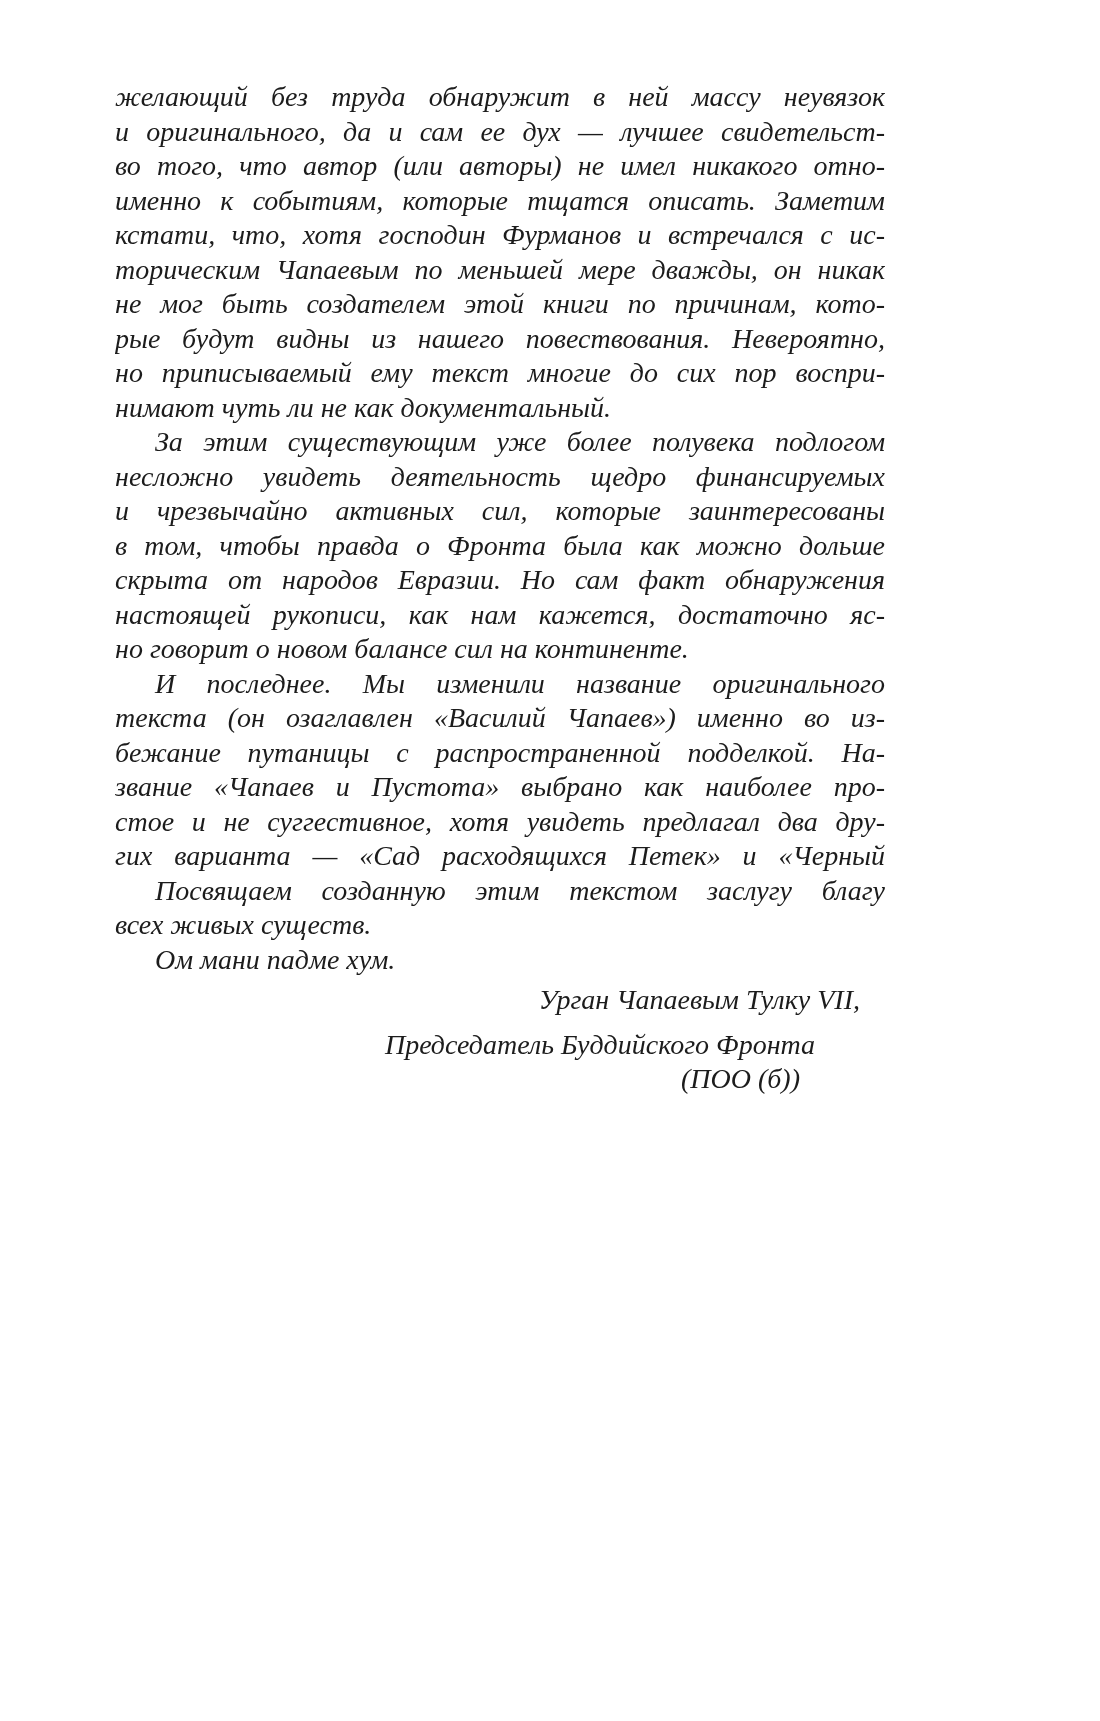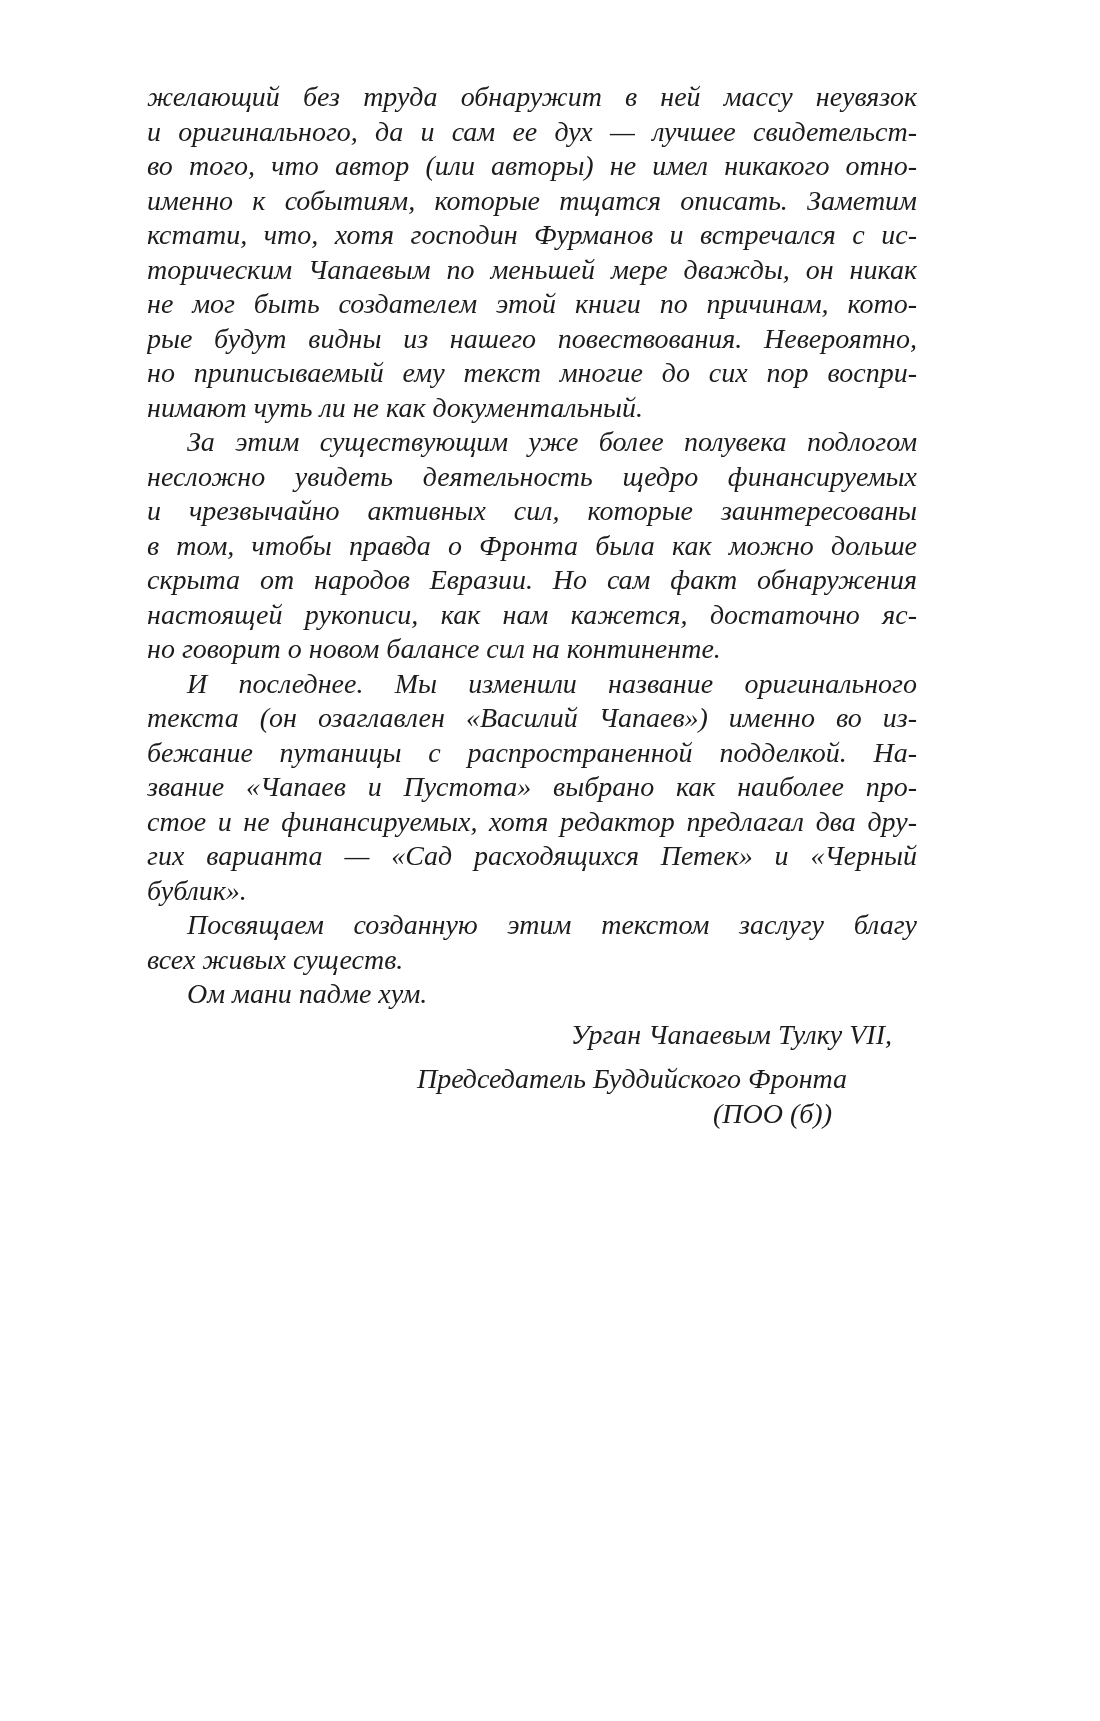--- a/index.html
+++ b/index.html
@@ -17,21 +17,20 @@
     font-style: italic;
     color: #1c1c1c;
   }
   .text-block {
     position: absolute;
     top: 80px;
     left: 115px;
     width: 770px;
     font-size: 28px;
     line-height: 34.5px;
-    margin-left: 32px;
   }
   .para {
     margin: 0;
     padding: 0;
   }
   .line {
     text-align: justify;
     text-align-last: justify;
     overflow: hidden;
     white-space: normal;
@@ -86,23 +85,22 @@
           <div class="line">в том, чтобы правда о Фронта была как можно дольше</div>
           <div class="line">скрыта от народов Евразии. Но сам факт обнаружения</div>
           <div class="line">настоящей рукописи, как нам кажется, достаточно яс-</div>
           <div class="line last">но говорит о новом балансе сил на континенте.</div>
         </div>
         <div class="para indent">
           <div class="line first">И последнее. Мы изменили название оригинального</div>
           <div class="line">текста (он озаглавлен «Василий Чапаев») именно во из-</div>
           <div class="line">бежание путаницы с распространенной подделкой. На-</div>
           <div class="line">звание «Чапаев и Пустота» выбрано как наиболее про-</div>
-          <div class="line">стое и не финансируемых, хотя редактор предлагал два дру-</div>
+          <div class="line">стое и не суггестивное, хотя увидеть предлагал два дру-</div>
           <div class="line">гих варианта — «Сад расходящихся Петек» и «Черный</div>
-          <div class="line last">бублик».</div>
         </div>
         <div class="para indent">
           <div class="line first">Посвящаем созданную этим текстом заслугу благу</div>
           <div class="line last">всех живых существ.</div>
         </div>
         <div class="para indent">
           <div class="line first last">Ом мани падме хум.</div>
         </div>
       </div>
     <div class="sig">

